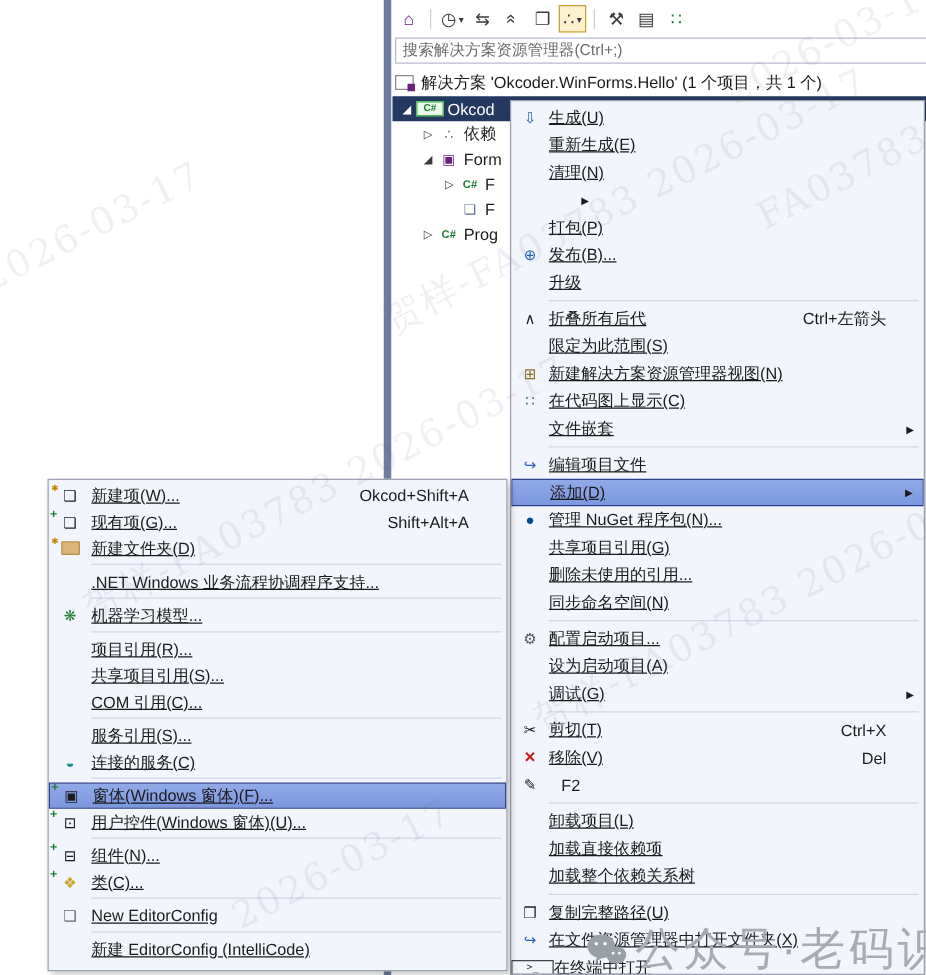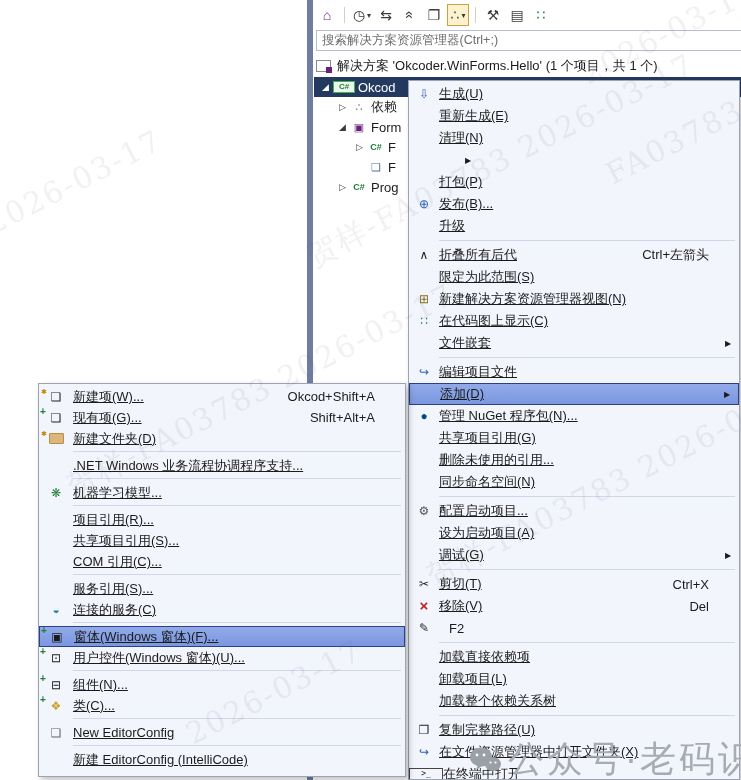--- a/index.html
+++ b/index.html
@@ -307,27 +307,27 @@
         <span class="js-arrow"></span>
       </div>
       <div class="mrow">
         <span class="mi-icon js-icon">✎</span>
         <span class="mi-shortcut">F2</span>
         <span class="js-arrow"></span>
       </div>
       <div class="msep"></div>
       <div class="mrow">
         <span class="mi-icon js-icon"></span>
+        <span class="mi-label">卸载项目(L)</span>
+        <span class="mi-shortcut"></span>
+        <span class="js-arrow"></span>
+      </div>
+      <div class="mrow">
+        <span class="mi-icon js-icon"></span>
         <span class="mi-label">加载直接依赖项</span>
-        <span class="mi-shortcut"></span>
-        <span class="js-arrow"></span>
-      </div>
-      <div class="mrow">
-        <span class="mi-icon js-icon"></span>
-        <span class="mi-label">卸载项目(L)</span>
         <span class="mi-shortcut"></span>
         <span class="js-arrow"></span>
       </div>
       <div class="mrow">
         <span class="mi-icon js-icon"></span>
         <span class="mi-label">加载整个依赖关系树</span>
         <span class="mi-shortcut"></span>
         <span class="js-arrow"></span>
       </div>
       <div class="msep"></div>

